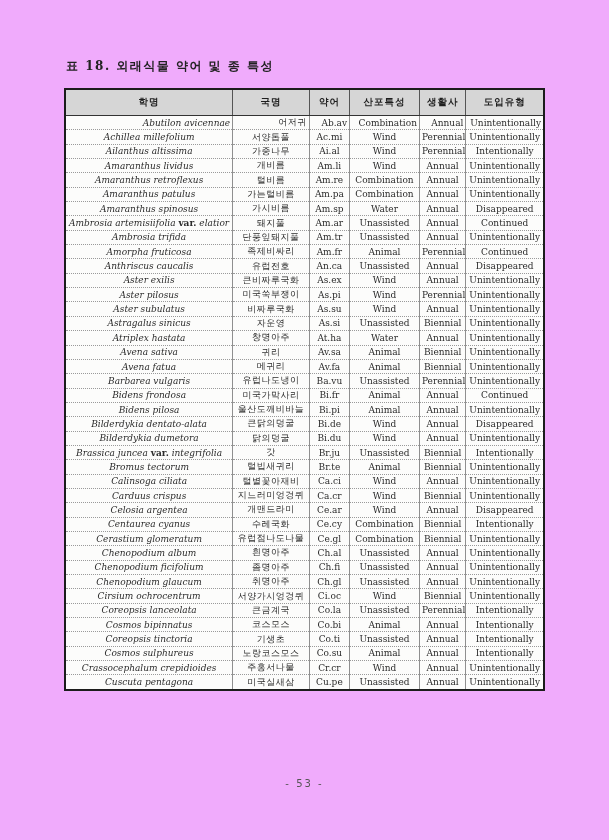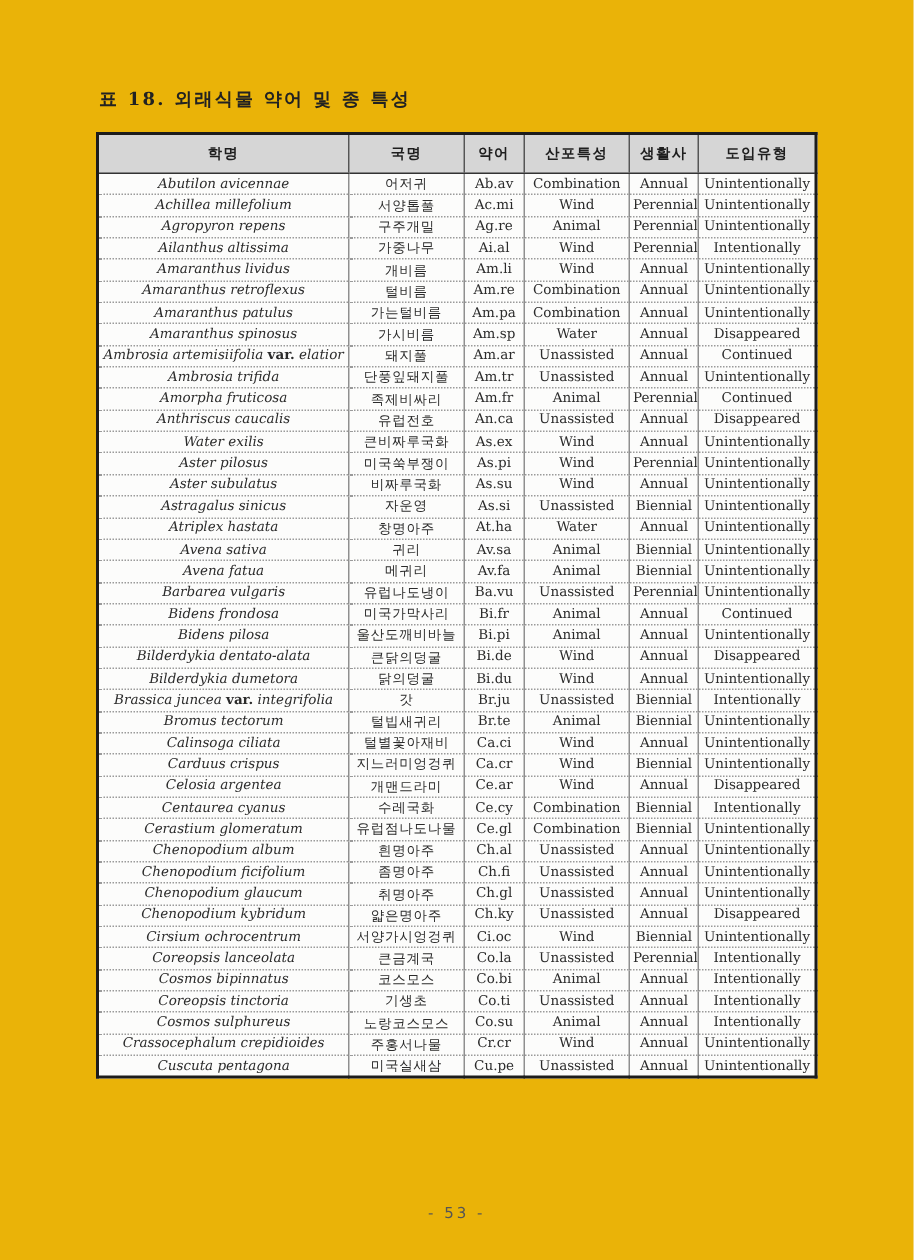--- a/index.html
+++ b/index.html
@@ -6,21 +6,21 @@
   body{
     width:609px;height:840px;
     background:#f6f6f4;
     font-family:"DejaVu Serif","Liberation Serif",serif;
     color:#2b2b2b;
     position:relative;
     overflow:hidden;
   }
   .page{
     position:absolute;inset:0;
-    background:#eab308;
+    background:#f0abfc;
   }
   .doc-title{
     position:absolute;
     left:66px;top:58px;
     font-size:12px;
     font-weight:bold;
     letter-spacing:1.5px;
     color:#222;
   }
   .tbl-wrap{
@@ -52,35 +52,35 @@
     height:13.35px;
     padding:0 2px;
     text-align:center;
     border-left:1px solid #8f8f8f;
     border-top:1px dotted #9a9a9a;
     white-space:nowrap;
     overflow:hidden;
     color:#2b2b2b;
   }
   table.species td:first-child{border-left:none;}
-  table.species tbody tr:first-child td{border-top:none;}
+  table.species tbody tr:first-child td{border-top:none;text-align:right;}
   td.sci{font-style:italic;}
   td.sci .upright{font-style:normal;font-weight:bold;}
   td.kor{letter-spacing:0.5px;}
   
   col.c-sci{width:35%;}
   col.c-kor{width:16%;}
   col.c-abbr{width:8.4%;}
   col.c-disp{width:14.6%;}
   col.c-life{width:9.7%;}
   col.c-intro{width:16.3%;}
   .page-number{
     position:absolute;
     left:0;right:0;
-    top:804px;
+    top:778px;
     text-align:center;
     font-size:10px;
     color:#555;
     letter-spacing:2px;
     font-family:"DejaVu Sans","Liberation Sans",sans-serif;
   }
 </style>
 </head>
 <body>
 
@@ -119,28 +119,20 @@
           </tr>
           <tr>
             <td class="sci">Achillea millefolium</td>
             <td class="kor">서양톱풀</td>
             <td class="abbr">Ac.mi</td>
             <td class="disp">Wind</td>
             <td class="life">Perennial</td>
             <td class="intro">Unintentionally</td>
           </tr>
           <tr>
-            <td class="sci">Agropyron repens</td>
-            <td class="kor">구주개밀</td>
-            <td class="abbr">Ag.re</td>
-            <td class="disp">Animal</td>
-            <td class="life">Perennial</td>
-            <td class="intro">Unintentionally</td>
-          </tr>
-          <tr>
             <td class="sci">Ailanthus altissima</td>
             <td class="kor">가중나무</td>
             <td class="abbr">Ai.al</td>
             <td class="disp">Wind</td>
             <td class="life">Perennial</td>
             <td class="intro">Intentionally</td>
           </tr>
           <tr>
             <td class="sci">Amaranthus lividus</td>
             <td class="kor">개비름</td>
@@ -199,21 +191,21 @@
           </tr>
           <tr>
             <td class="sci">Anthriscus caucalis</td>
             <td class="kor">유럽전호</td>
             <td class="abbr">An.ca</td>
             <td class="disp">Unassisted</td>
             <td class="life">Annual</td>
             <td class="intro">Disappeared</td>
           </tr>
           <tr>
-            <td class="sci">Water exilis</td>
+            <td class="sci">Aster exilis</td>
             <td class="kor">큰비짜루국화</td>
             <td class="abbr">As.ex</td>
             <td class="disp">Wind</td>
             <td class="life">Annual</td>
             <td class="intro">Unintentionally</td>
           </tr>
           <tr>
             <td class="sci">Aster pilosus</td>
             <td class="kor">미국쑥부쟁이</td>
             <td class="abbr">As.pi</td>
@@ -375,28 +367,20 @@
           </tr>
           <tr>
             <td class="sci">Chenopodium glaucum</td>
             <td class="kor">취명아주</td>
             <td class="abbr">Ch.gl</td>
             <td class="disp">Unassisted</td>
             <td class="life">Annual</td>
             <td class="intro">Unintentionally</td>
           </tr>
           <tr>
-            <td class="sci">Chenopodium kybridum</td>
-            <td class="kor">얇은명아주</td>
-            <td class="abbr">Ch.ky</td>
-            <td class="disp">Unassisted</td>
-            <td class="life">Annual</td>
-            <td class="intro">Disappeared</td>
-          </tr>
-          <tr>
             <td class="sci">Cirsium ochrocentrum</td>
             <td class="kor">서양가시엉겅퀴</td>
             <td class="abbr">Ci.oc</td>
             <td class="disp">Wind</td>
             <td class="life">Biennial</td>
             <td class="intro">Unintentionally</td>
           </tr>
           <tr>
             <td class="sci">Coreopsis lanceolata</td>
             <td class="kor">큰금계국</td>

